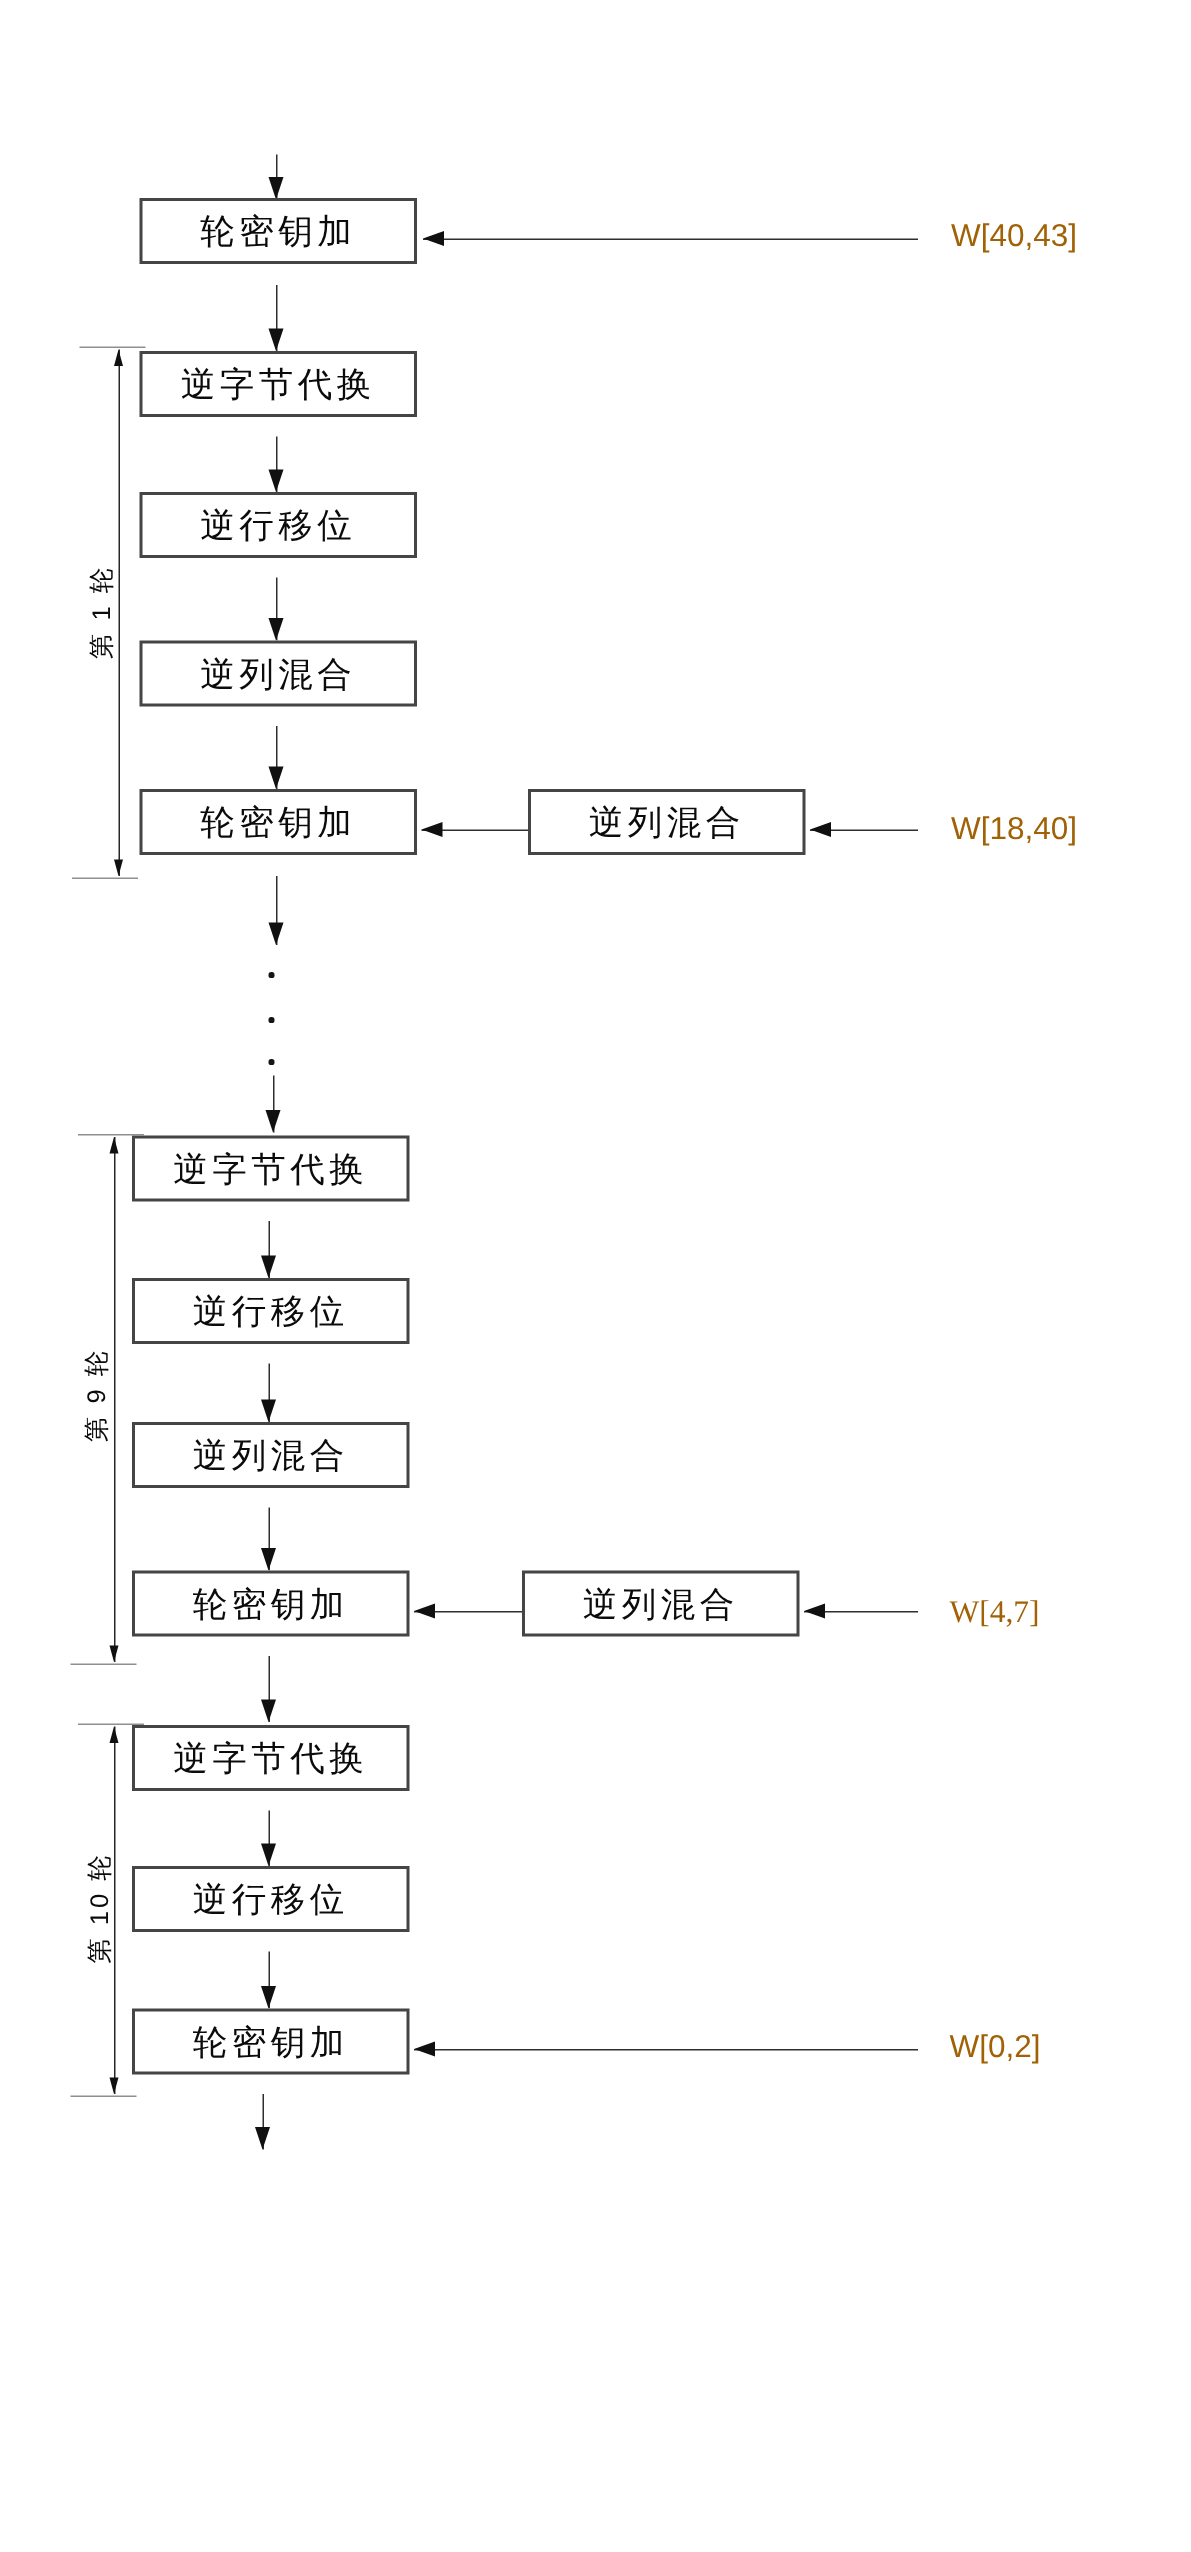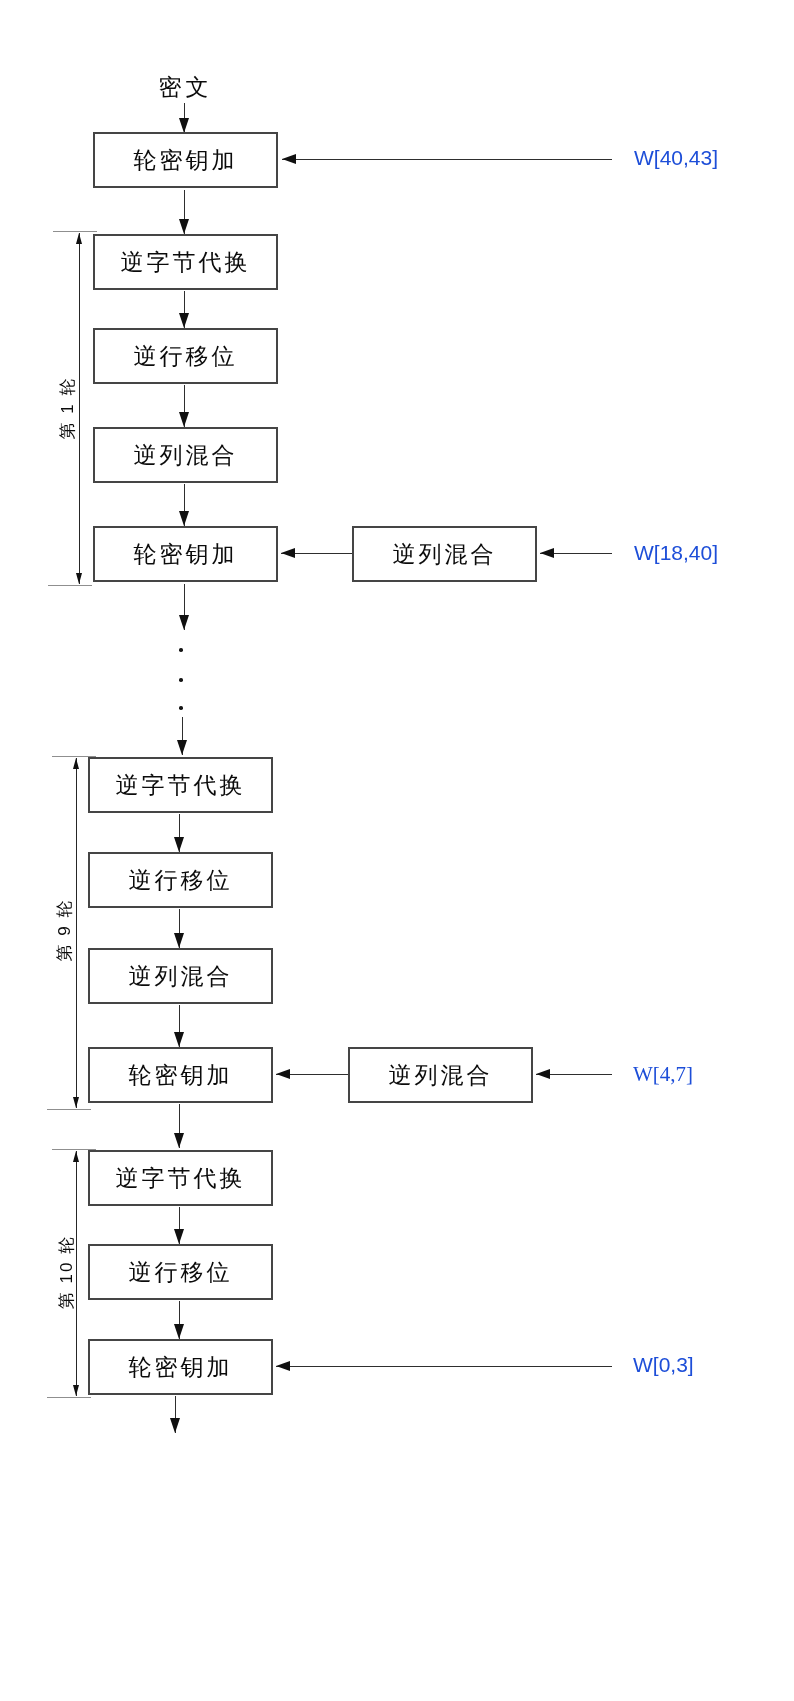--- a/index.html
+++ b/index.html
@@ -1,30 +1,30 @@
 <!DOCTYPE html>
 <html><head>
 <meta charset="utf-8">
 <style>
   html,body { margin:0; padding:0; background:#fff; }
   .canvas {
     position:relative; width:794px; height:1701px; background:#ffffff;
     font-family:"Liberation Sans","DejaVu Sans",sans-serif; overflow:hidden;
   }
   .box {
-    position:absolute; width:185px; height:56px; box-sizing:border-box;
+    position:absolute; width:185px; height:44px; box-sizing:border-box;
     border:2px solid #454545; background:#fff;
     display:flex; align-items:center; justify-content:center;
     font-size:23px; letter-spacing:3px; color:#0b0b0b; white-space:nowrap;
   }
   .flow-label {
     position:absolute; text-align:center; font-size:23px; letter-spacing:4px;
     color:#0b0b0b; white-space:nowrap;
   }
-  .keylbl { position:absolute; font-size:21px; color:#1d4ed8; white-space:nowrap; }
+  .keylbl { position:absolute; font-size:21px; color:#a16207; white-space:nowrap; }
   .varrow { position:absolute; width:0; border-left:1.6px solid #2e2e2e; }
   .varrow::after {
     content:""; position:absolute; left:-6.4px; bottom:0; width:0; height:0;
     border-left:5.5px solid transparent; border-right:5.5px solid transparent;
     border-top:15px solid #101010;
   }
   .harrow { position:absolute; height:0; border-top:1.6px solid #2e2e2e; }
   .harrow::before {
     content:""; position:absolute; left:0; top:-6.4px; width:0; height:0;
     border-top:5.5px solid transparent; border-bottom:5.5px solid transparent;
@@ -47,21 +47,20 @@
     transform:rotate(-90deg); font-size:17px; letter-spacing:2px; color:#0b0b0b;
     white-space:nowrap;
   }
   .dot { position:absolute; width:3.5px; height:3.5px; border-radius:50%; background:#151515; }
 </style>
 </head>
 <body>
 
 <div class="canvas">
 
-  <div class="flow-label" style="left:88px; top:72px; width:195px;">密文</div>
   <div class="varrow" style="left:184px; top:103px; height:30px;"></div>
 
   <div class="box" style="left:93px; top:132px;">轮密钥加</div>
   <div class="harrow" style="left:282px; top:159px; width:330px;"></div>
   <div class="keylbl" style="left:634px; top:146px;">W[40,43]</div>
   <div class="varrow" style="left:184px; top:190px; height:44px;"></div>
 
   <div class="dim" style="left:79px; top:233px; height:351px;"></div>
   <div class="tick" style="left:53px; top:231px;"></div>
   <div class="tick" style="left:48px; top:585px;"></div>
@@ -111,17 +110,17 @@
   <div class="tick" style="left:47px; top:1397px;"></div>
   <div class="rlabel" style="left:12px; top:1260px;">第 10 轮</div>
 
   <div class="box" style="left:88px; top:1150px;">逆字节代换</div>
   <div class="varrow" style="left:179px; top:1207px; height:37px;"></div>
   <div class="box" style="left:88px; top:1244px;">逆行移位</div>
   <div class="varrow" style="left:179px; top:1301px; height:38px;"></div>
   <div class="box" style="left:88px; top:1339px;">轮密钥加</div>
 
   <div class="harrow" style="left:276px; top:1366px; width:336px;"></div>
-  <div class="keylbl" style="left:633px; top:1353px;">W[0,3]</div>
+  <div class="keylbl" style="left:633px; top:1353px;">W[0,2]</div>
 
   <div class="varrow" style="left:175px; top:1396px; height:37px;"></div>
 
 </div>
 
 </body></html>

